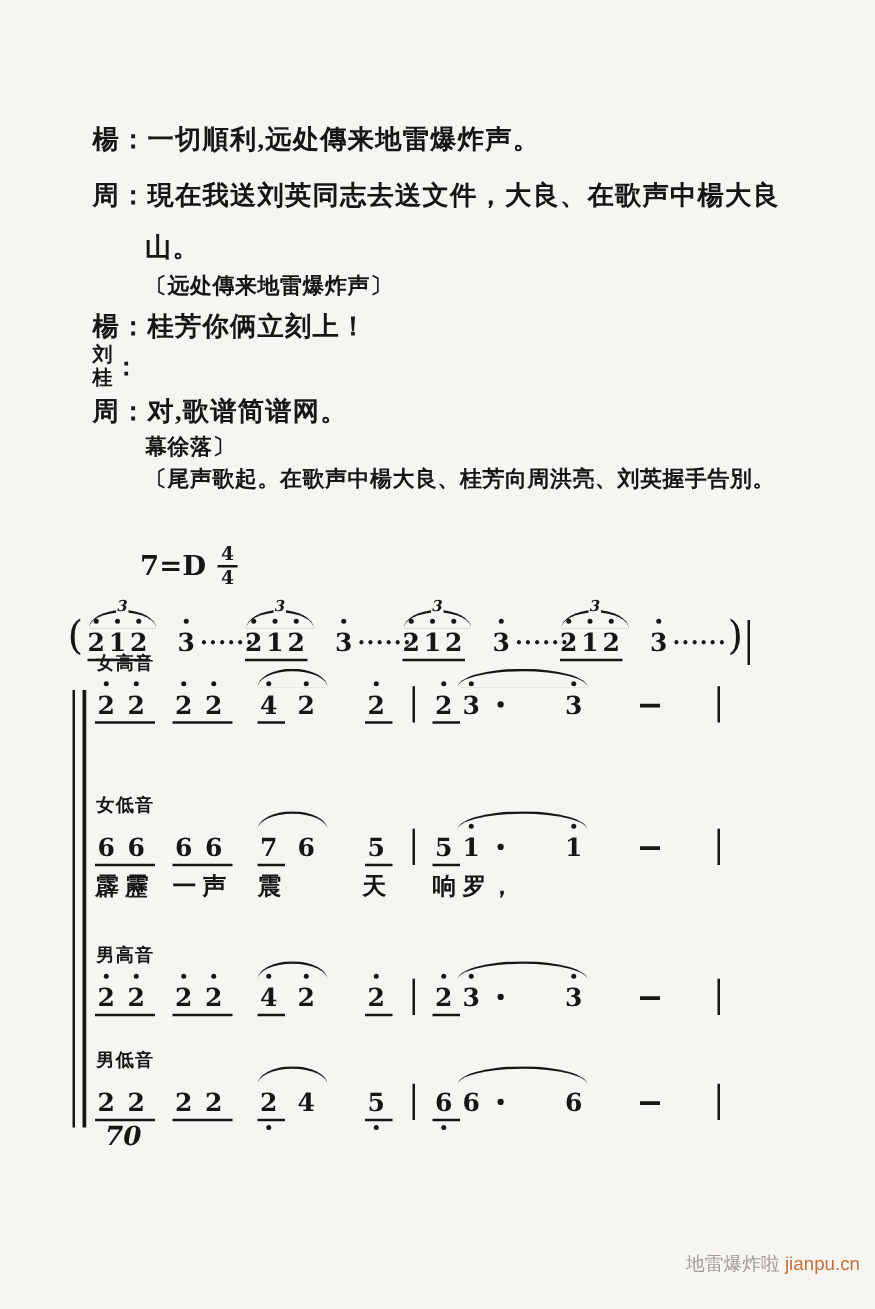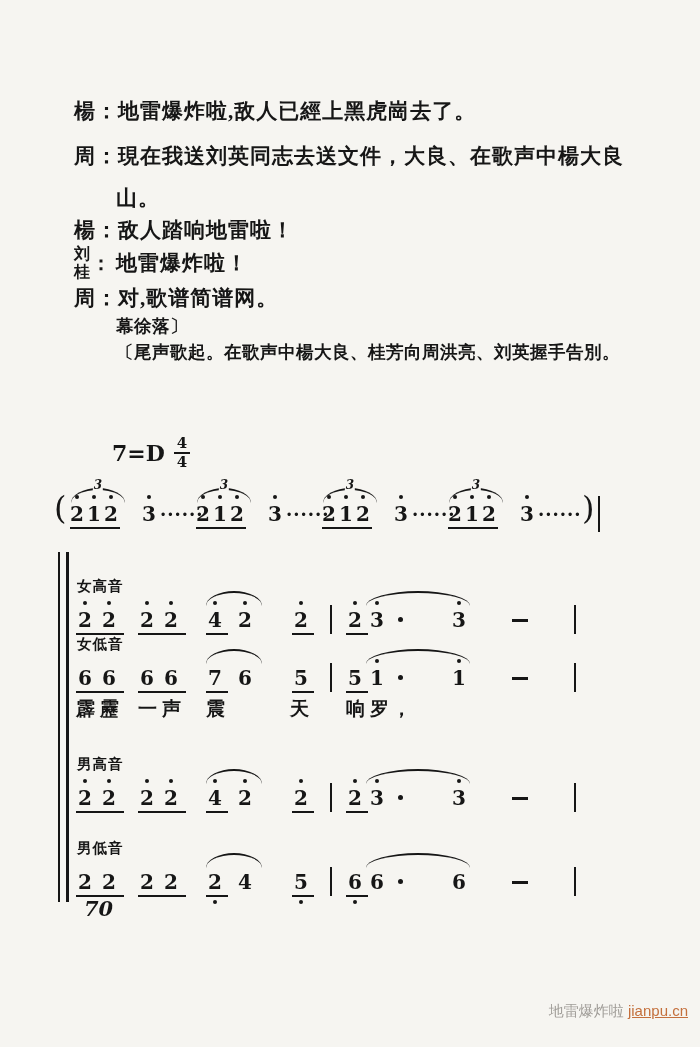--- a/index.html
+++ b/index.html
@@ -52,52 +52,55 @@
   .mtxt.paren{top:0;font-size:32px;font-weight:400;line-height:40px;}
   .mtxt.dots{top:16px;font-size:18px;letter-spacing:1px;}
   .lyr{position:absolute;top:44px;font-size:19px;font-weight:700;}
   .bracket{position:absolute;left:58px;top:552px;width:6px;height:350px;
            border-left:2px solid #161616;border-right:3px solid #161616;}
   .pagenum{position:absolute;left:84px;top:896px;font-style:italic;font-weight:700;font-size:21px;
            font-family:"DejaVu Serif",serif;}
   .watermark{position:absolute;right:12px;top:1002px;font-size:15px;
              font-family:"Liberation Sans","DejaVu Sans",sans-serif;}
   .wm-gray{color:#a09d98;}
-  .wm-orange{color:#c4703d;text-decoration:underline;}
+  .wm-orange{color:#c4703d;}
 </style>
 </head>
 <body>
 
 <div class="page">
   <div class="dialogue">
       <div class="dlg-row r1">
         <span class="spk">楊：</span>
-        <span class="dtxt">地雷爆炸啦,敌人已經上黑虎崗去了。</span>
+        <span class="dtxt">一切順利,远处傳来地雷爆炸声。</span>
       </div>
       <div class="dlg-row r2">
         <span class="spk">周：</span>
         <span class="dtxt">現在我送刘英同志去送文件，大良、在歌声中楊大良</span>
       </div>
       <div class="dlg-row r3">
         <span class="spk"></span>
         <span class="dtxt">山。</span>
       </div>
+      <div class="dlg-row r4 stage">
+        <span class="spk"></span>
+        <span class="dtxt">〔远处傳来地雷爆炸声〕</span>
+      </div>
       <div class="dlg-row r5">
         <span class="spk">楊：</span>
-        <span class="dtxt">敌人踏响地雷啦！</span>
+        <span class="dtxt">桂芳你俩立刻上！</span>
       </div>
       <div class="dlg-row r6 stacked">
         <span class="spk">
           <span class="stackcol">
             <span class="stackchar">刘</span>
             <span class="stackchar">桂</span>
           </span>
           <span class="stackcolon">：</span>
         </span>
-        <span class="dtxt">地雷爆炸啦！</span>
       </div>
       <div class="dlg-row r7">
         <span class="spk">周：</span>
         <span class="dtxt">对,歌谱简谱网。</span>
       </div>
       <div class="dlg-row r9 stage">
         <span class="spk"></span>
         <span class="dtxt">幕徐落〕</span>
       </div>
       <div class="dlg-row r8 stage">
@@ -148,21 +151,21 @@
       <span class="nt" style="left: 465px;"><span class="dg">1</span><span class="hi"></span></span>
       <span class="nt" style="left: 482px;"><span class="dg">2</span><span class="hi"></span></span>
       <span class="ul" style="width: 50px; left: 448px;"></span>
       <span class="nt" style="left: 520px;"><span class="dg">3</span><span class="hi"></span></span>
       <span class="mtxt dots" style="left: 538px;">······</span>
       <span class="mtxt paren" style="left: 582px;">)</span>
       <span class="barline tall" style="left: 598px;"></span>
     </div>
   <div class="bracket"></div>
   <div>
-      <div class="music-line" style="top: 594px;">
+      <div class="music-line" style="top: 538px;">
         <span class="vlabel">女高音</span>
         <span class="nt" style="left: 78px;"><span class="dg">2</span><span class="hi"></span></span>
         <span class="nt" style="left: 102px;"><span class="dg">2</span><span class="hi"></span></span>
         <span class="ul" style="width: 48px; left: 76px;"></span>
         <span class="nt" style="left: 140px;"><span class="dg">2</span><span class="hi"></span></span>
         <span class="nt" style="left: 164px;"><span class="dg">2</span><span class="hi"></span></span>
         <span class="ul" style="width: 48px; left: 138px;"></span>
         <span class="slur" style="width: 56px; left: 206px;"></span>
         <span class="nt" style="left: 208px;"><span class="dg">4</span><span class="hi"></span></span>
         <span class="nt" style="left: 238px;"><span class="dg">2</span><span class="hi"></span></span>

